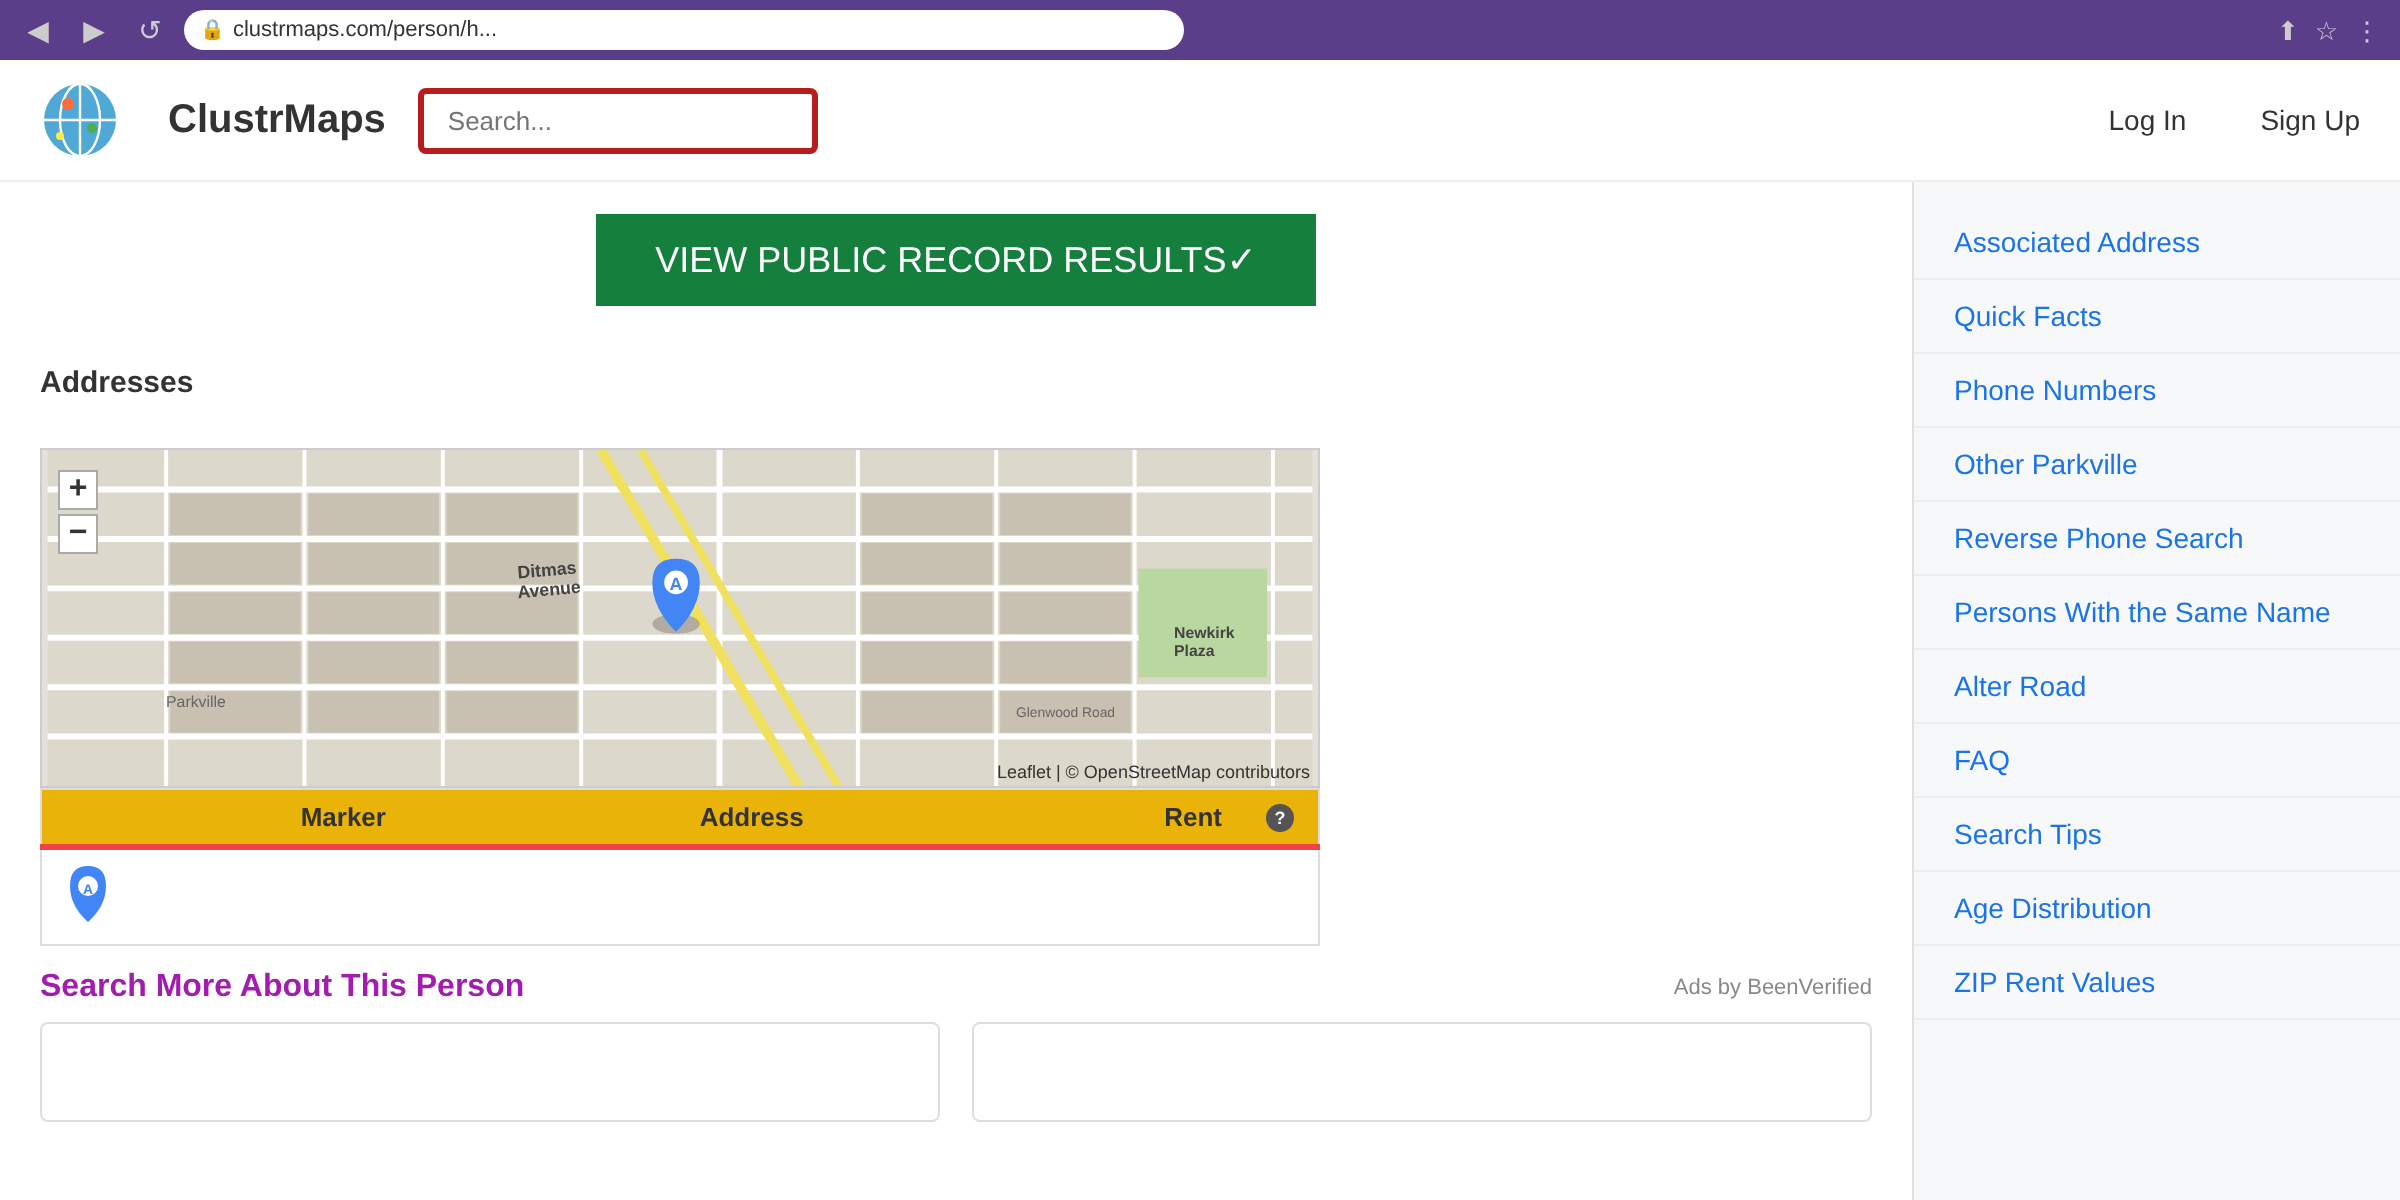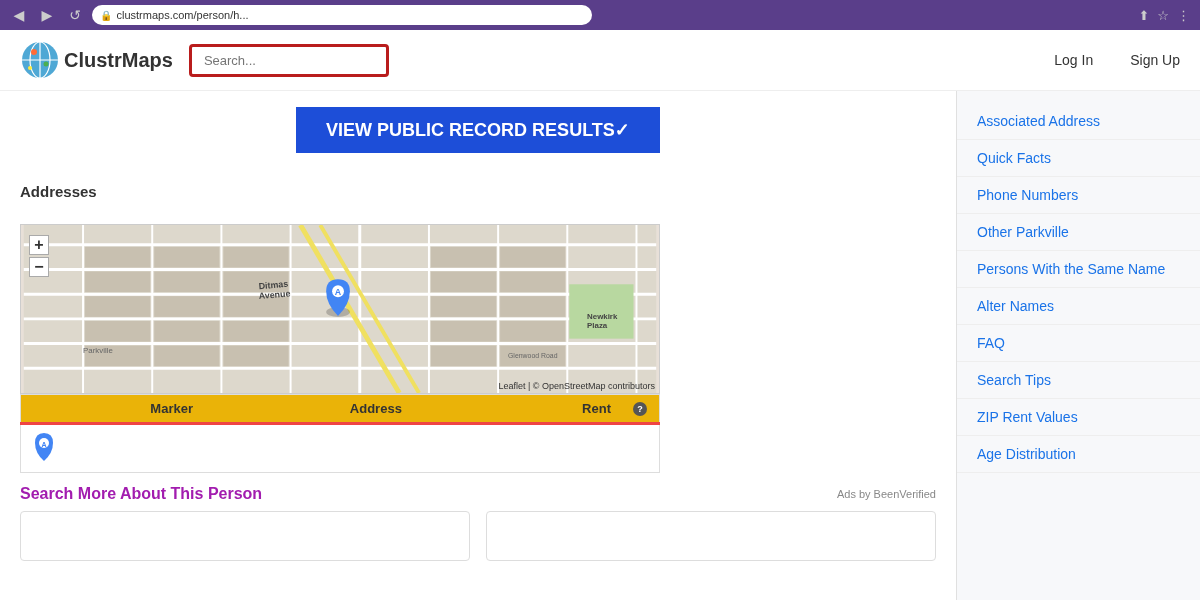--- a/index.html
+++ b/index.html
@@ -73,21 +73,21 @@
     .site-header {
       display: flex;
       align-items: center;
       padding: 10px 20px;
       border-bottom: 1px solid #eee;
       gap: 16px;
     }
     .logo-area {
       display: flex;
       align-items: center;
-      gap: 4px;
+      gap: 24px;
       text-decoration: none;
     }
     .logo-globe {
       width: 40px;
       height: 40px;
     }
     .logo-text {
       font-size: 20px;
       font-weight: bold;
       color: #333;
@@ -121,24 +121,24 @@
 
     
     .content-area {
       flex: 1;
       padding: 16px 20px;
       overflow-y: auto;
     }
 
     
     .cta-banner {
-      background: #1d4ed8;
+      background: #15803d;
       color: #fff;
       font-size: 18px;
-      font-weight: bold;
+      font-weight: normal;
       text-align: center;
       padding: 12px 30px;
       display: inline-block;
       margin: 0 auto 16px;
       cursor: pointer;
     }
     .banner-container {
       text-align: center;
       margin-bottom: 14px;
     }
@@ -457,22 +457,23 @@
         </div>
       </div>
 
     </div>
 
     <div class="sidebar">
       <a class="sidebar-item">Associated Address</a>
       <a class="sidebar-item">Quick Facts</a>
       <a class="sidebar-item">Phone Numbers</a>
       <a class="sidebar-item">Other Parkville</a>
+      <a class="sidebar-item">Reverse Phone Search</a>
       <a class="sidebar-item">Persons With the Same Name</a>
-      <a class="sidebar-item">Alter Names</a>
+      <a class="sidebar-item">Alter Road</a>
       <a class="sidebar-item">FAQ</a>
       <a class="sidebar-item">Search Tips</a>
+      <a class="sidebar-item">Age Distribution</a>
       <a class="sidebar-item">ZIP Rent Values</a>
-      <a class="sidebar-item">Age Distribution</a>
     </div>
 
   </div>
 </div>
 
 </body></html>

